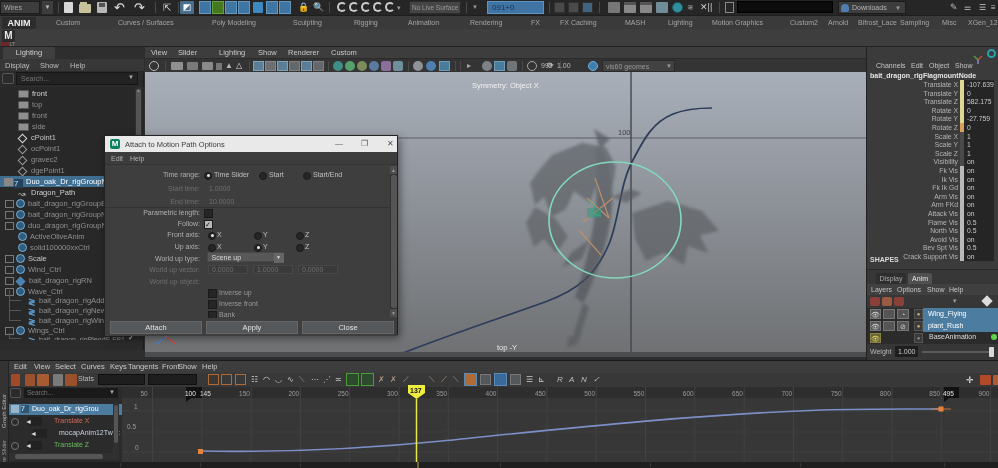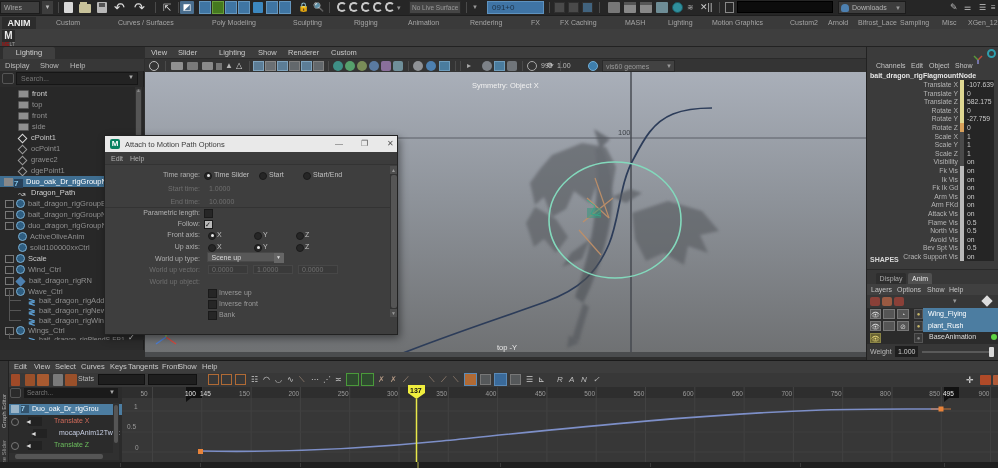--- a/index.html
+++ b/index.html
@@ -722,13 +722,18 @@
       <span style="position:absolute;left:114px;top:135px;color:#9a9a9a;">Inverse front</span>
   <span class="chk" style="left:103px;top:145.5px;"></span>
       <span style="position:absolute;left:114px;top:146px;color:#9a9a9a;">Bank</span>
 
   <div style="left:285px;top:1px;width:7px;height:151px;background:#333;"></div>
   <div style="left:285px;top:1px;width:7px;height:8px;background:#4e4e4e;color:#999;font-size:5px;line-height:8px;text-align:center;">▲</div>
   <div style="left:285px;top:144px;width:7px;height:8px;background:#4e4e4e;color:#999;font-size:5px;line-height:8px;text-align:center;">▼</div>
   <div style="left:285.5px;top:10px;width:6px;height:133px;background:#555;border-radius:2px;"></div>
  </div>
 
+ <div style="left:0;top:182px;width:292px;height:18px;background:#3e3e3e;">
+  <div class="dbtn" style="left:5px;">Attach</div>
+  <div class="dbtn" style="left:101px;">Apply</div>
+  <div class="dbtn" style="left:197px;">Close</div>
+ </div>
 </div>
 
 </body></html>

